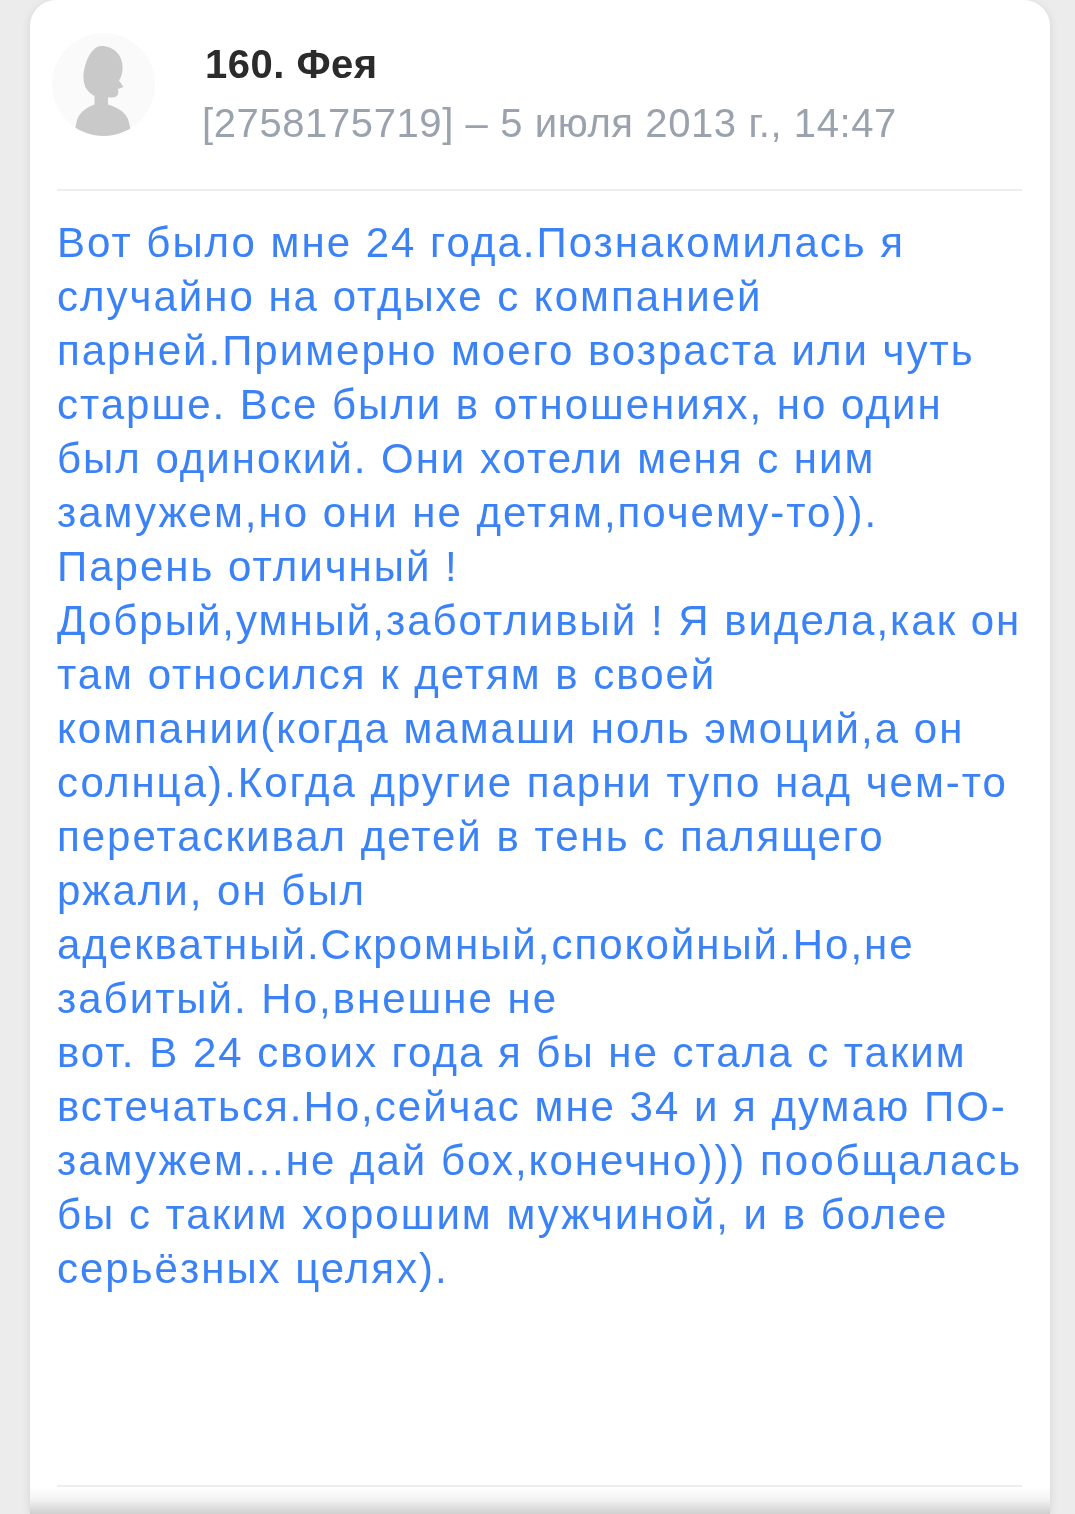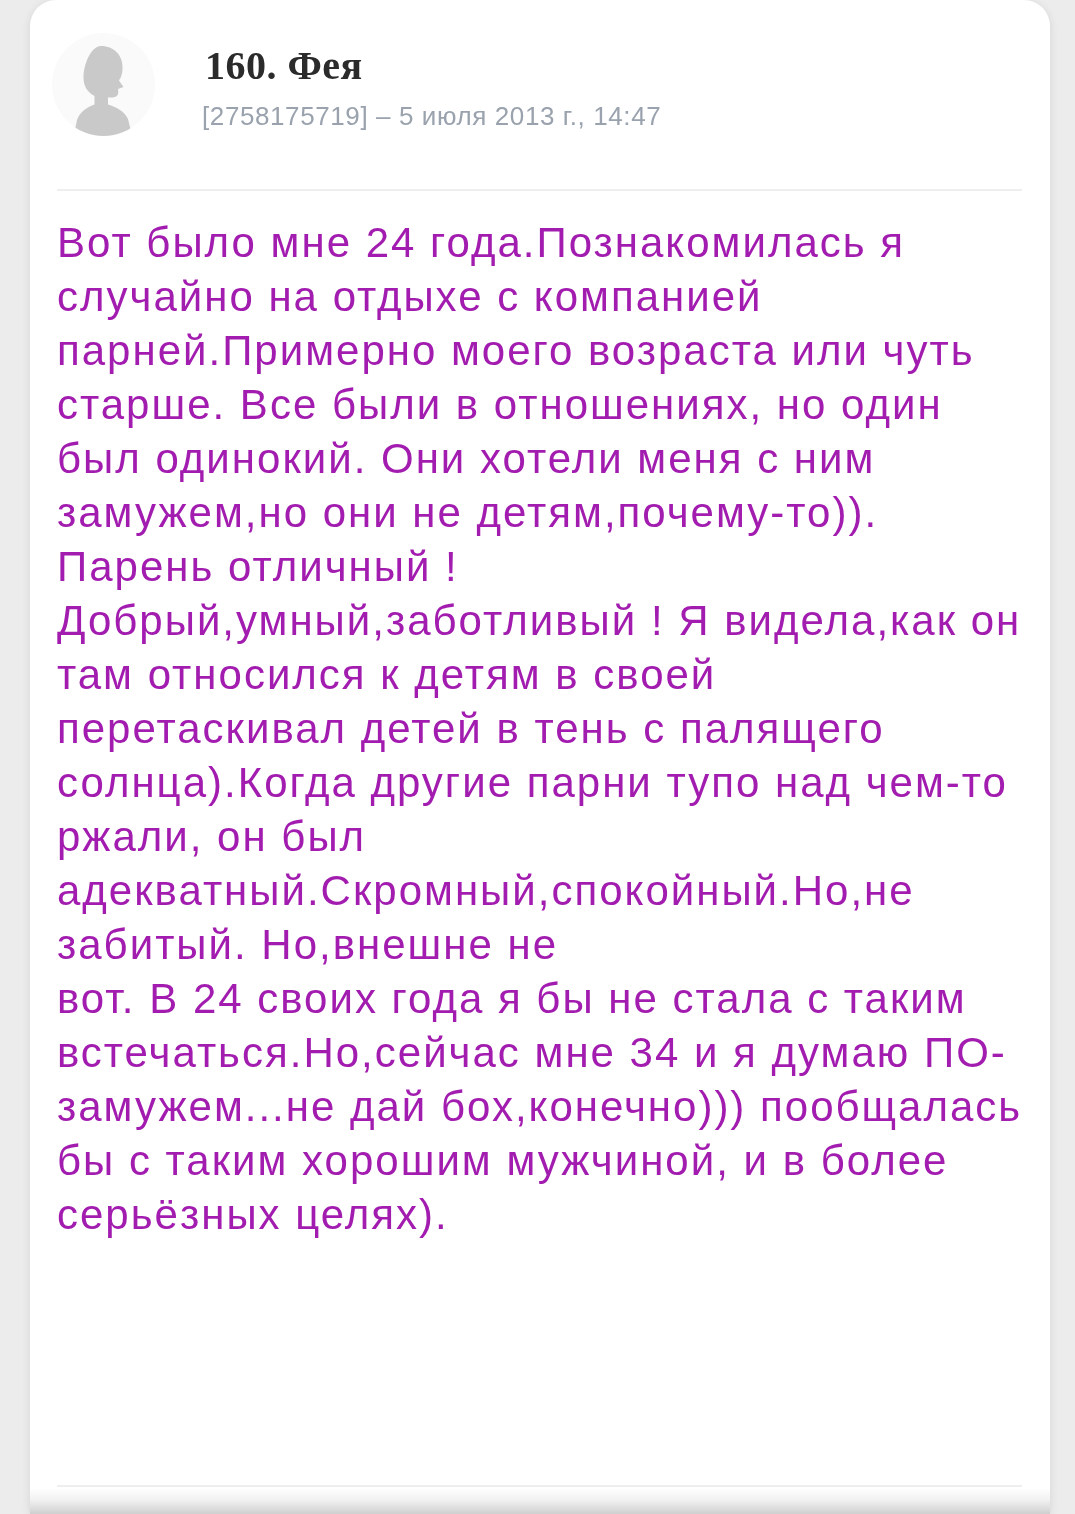--- a/index.html
+++ b/index.html
@@ -33,26 +33,25 @@
   }
   .avatar svg { display: block; width: 103px; height: 103px; }
   .author-name {
     position: absolute;
     left: 175px; top: 42px;
     font-size: 40px;
     font-weight: bold;
     color: #2b2b2b;
     letter-spacing: 0.5px;
     white-space: nowrap;
-    font-family: Liberation Serif, serif;
   }
   .comment-meta {
     position: absolute;
     left: 172px; top: 101px;
-    font-size: 26px;
+    font-size: 40px;
     color: #99a2ad;
     letter-spacing: 0.6px;
     white-space: nowrap;
     text-decoration: none;
     cursor: pointer;
   }
   .divider {
     position: absolute;
     left: 27px;
     width: 965px; height: 2px;
@@ -64,21 +63,21 @@
     position: absolute;
     left: 27px; top: 216px;
     width: 975px;
     overflow: hidden;
   }
   .body-line {
     height: 54px;
     line-height: 54px;
     font-size: 42px;
     letter-spacing: 2px;
-    color: #a21caf;
+    color: #3b82f6;
     white-space: nowrap;
   }
   .bottom-fade {
     position: absolute;
     left: 0; top: 1488px;
     width: 1020px; height: 26px;
     background: linear-gradient(to bottom, #ffffff 0%, #f2f2f2 45%, #cfcfcf 100%);
   }
 </style>
 </head>
@@ -115,22 +114,23 @@
     <div class="post-body">
       <div class="body-line">Вот было мне 24 года.Познакомилась я</div>
       <div class="body-line">случайно на отдыхе с компанией</div>
       <div class="body-line">парней.Примерно моего возраста или чуть</div>
       <div class="body-line">старше. Все были в отношениях, но один</div>
       <div class="body-line">был одинокий. Они хотели меня с ним</div>
       <div class="body-line">замужем,но они не детям,почему-то)).</div>
       <div class="body-line">Парень отличный !</div>
       <div class="body-line">Добрый,умный,заботливый ! Я видела,как он</div>
       <div class="body-line">там относился к детям в своей</div>
+      <div class="body-line">компании(когда мамаши ноль эмоций,а он</div>
+      <div class="body-line">солнца).Когда другие парни тупо над чем-то</div>
       <div class="body-line">перетаскивал детей в тень с палящего</div>
-      <div class="body-line">солнца).Когда другие парни тупо над чем-то</div>
       <div class="body-line">ржали, он был</div>
       <div class="body-line">адекватный.Скромный,спокойный.Но,не</div>
       <div class="body-line">забитый. Но,внешне не</div>
       <div class="body-line">вот. В 24 своих года я бы не стала с таким</div>
       <div class="body-line">встечаться.Но,сейчас мне 34 и я думаю ПО-</div>
       <div class="body-line">замужем...не дай бох,конечно))) пообщалась</div>
       <div class="body-line">бы с таким хорошим мужчиной, и в более</div>
       <div class="body-line">серьёзных целях).</div>
     </div>
 

